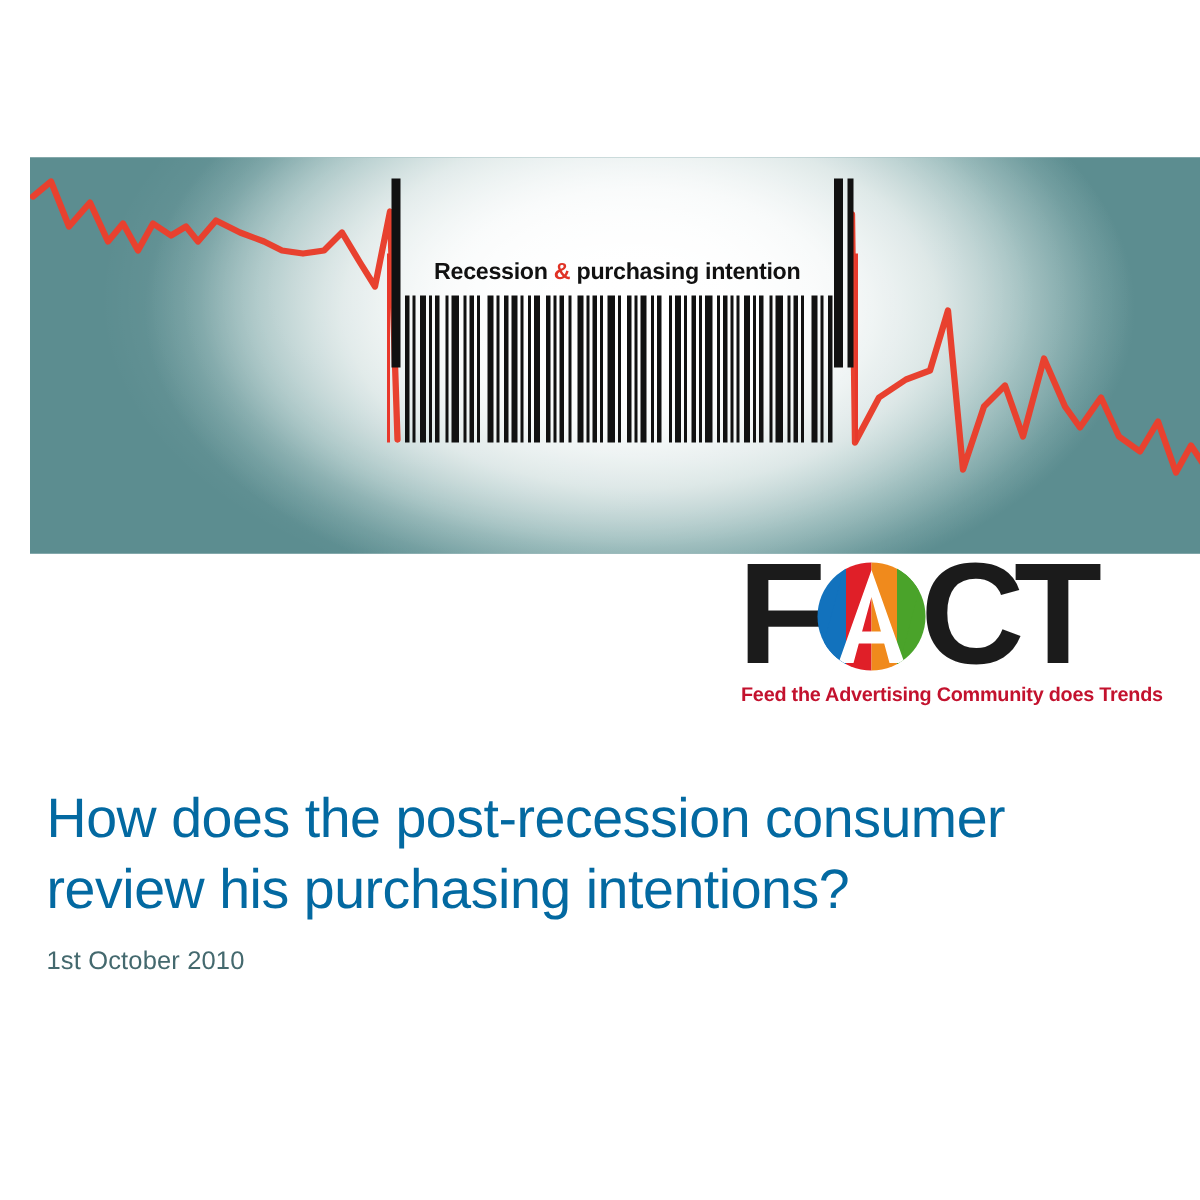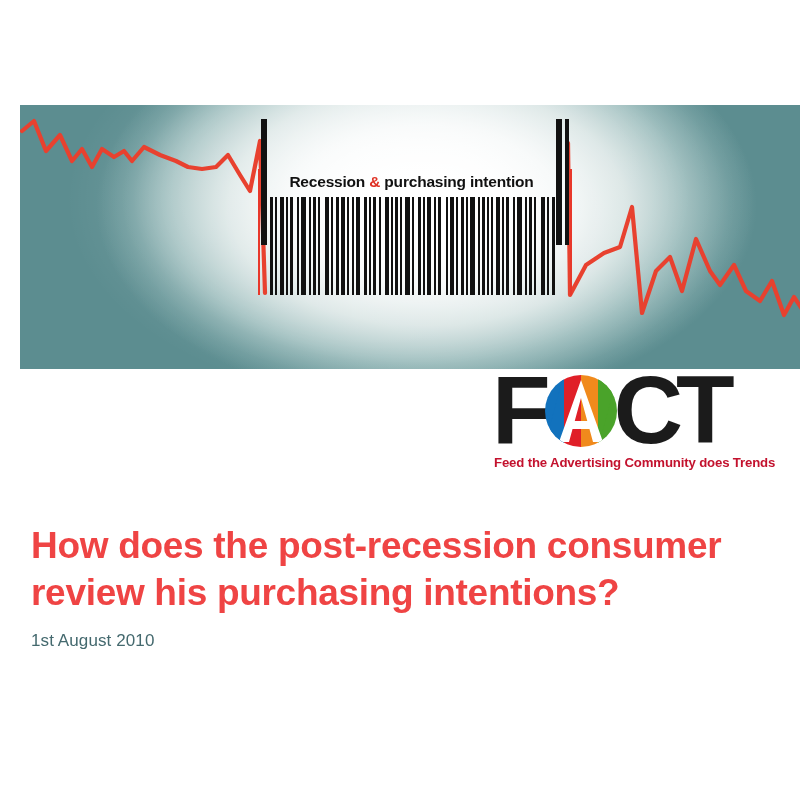--- a/index.html
+++ b/index.html
@@ -179,22 +179,22 @@
   #headline {
     position: absolute;
     left: 31px;
     top: 522px;
     width: 730px;
   }
   #headlineText {
     font-family: "Liberation Sans", sans-serif;
     font-size: 37px;
     line-height: 47px;
-    font-weight: bold;
-    color: #ef4444;
+    font-weight: normal;
+    color: #0369a1;
     margin: 0;
     letter-spacing: -0.3px;
     white-space: pre-line;
   }
   #headlineDate {
     margin-top: 15px;
     font-family: "Liberation Sans", sans-serif;
     font-size: 17px;
     line-height: 20px;
     color: #44696e;
@@ -368,16 +368,16 @@
 
       <span class="logoLetter c">C</span>
       <span class="logoLetter t">T</span>
     </div>
     <div id="logoTagline">Feed the Advertising Community does Trends</div>
   </div>
 
   <div id="headline">
     <h1 id="headlineText">How does the post-recession consumer
 review his purchasing intentions?</h1>
-    <div id="headlineDate">1st August 2010</div>
+    <div id="headlineDate">1st October 2010</div>
   </div>
 
 </div>
 
 </body></html>

